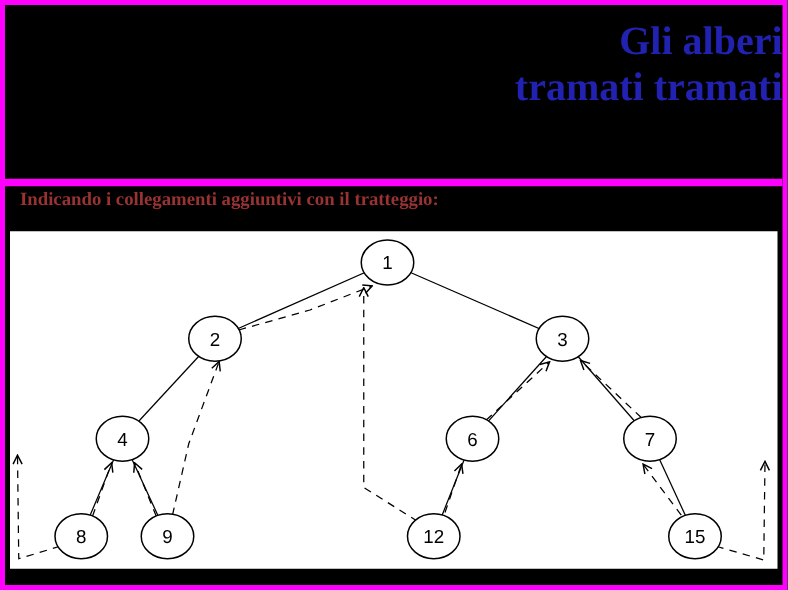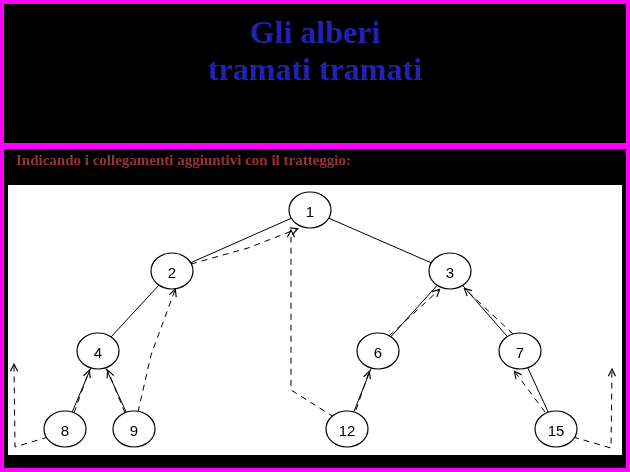--- a/index.html
+++ b/index.html
@@ -7,21 +7,21 @@
     position:relative;
     width:630px;height:472px;
     box-sizing:border-box;
     background:var(--slide_bg,#000);
     border:4px solid var(--border_magenta,#ff00ff);
     overflow:hidden;
     font-family:"Liberation Serif", serif;
   }
   .title-block{
     position:absolute;left:0;top:10px;width:100%;
-    text-align:center;
+    text-align:right;
     color:var(--title_blue,#2222b2);
     font-weight:bold;
     font-size:32px;
     line-height:37px;
   }
   .divider{
     position:absolute;left:0;top:139px;width:100%;height:6px;
     background:var(--border_magenta,#ff00ff);
   }
   .subtitle{

